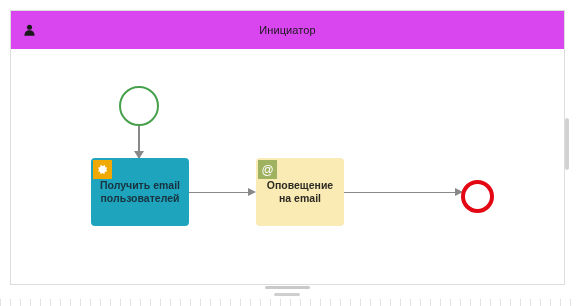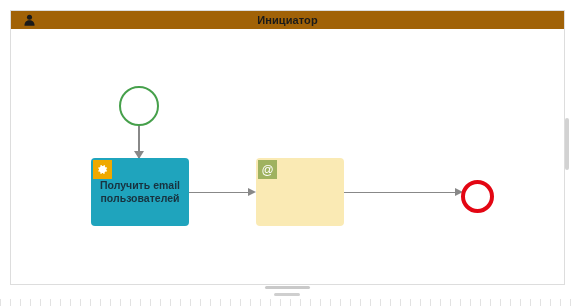--- a/index.html
+++ b/index.html
@@ -29,27 +29,26 @@
     height: 275px;
     background: #ffffff;
     border: 1px solid #dddddd;
     box-sizing: border-box;
   }
   .pool-header {
     position: absolute;
     left: 0;
     top: 0;
     width: 100%;
-    height: 18px;
-    background: #a16207;
+    height: 38px;
+    background: #d946ef;
     box-sizing: border-box;
     display: flex;
     align-items: center;
     justify-content: center;
-    font-weight: bold;
   }
   .pool-title {
     font-size: 11px;
     color: #1a1a1a;
     letter-spacing: 0.1px;
     white-space: nowrap;
   }
   .pool-actor-icon {
     position: absolute;
     left: 12px;
@@ -256,20 +255,22 @@
 пользователей</span>
     </div>
 
     <div class="conn conn-h conn-task1-to-task2"></div>
     <div class="arrowhead arrow-right-1"></div>
 
     <div class="task task-mail">
       <div class="task-badge badge-mail">
         <span class="at-glyph">@</span>
       </div>
+      <span class="task-label">Оповещение
+на email</span>
     </div>
 
     <div class="conn conn-h conn-task2-to-end"></div>
     <div class="arrowhead arrow-right-2"></div>
 
     <div class="event event-end"></div>
   </div>
 
   <div class="scrollbar-v"></div>
   <div class="scrollbar-h-track"></div>

